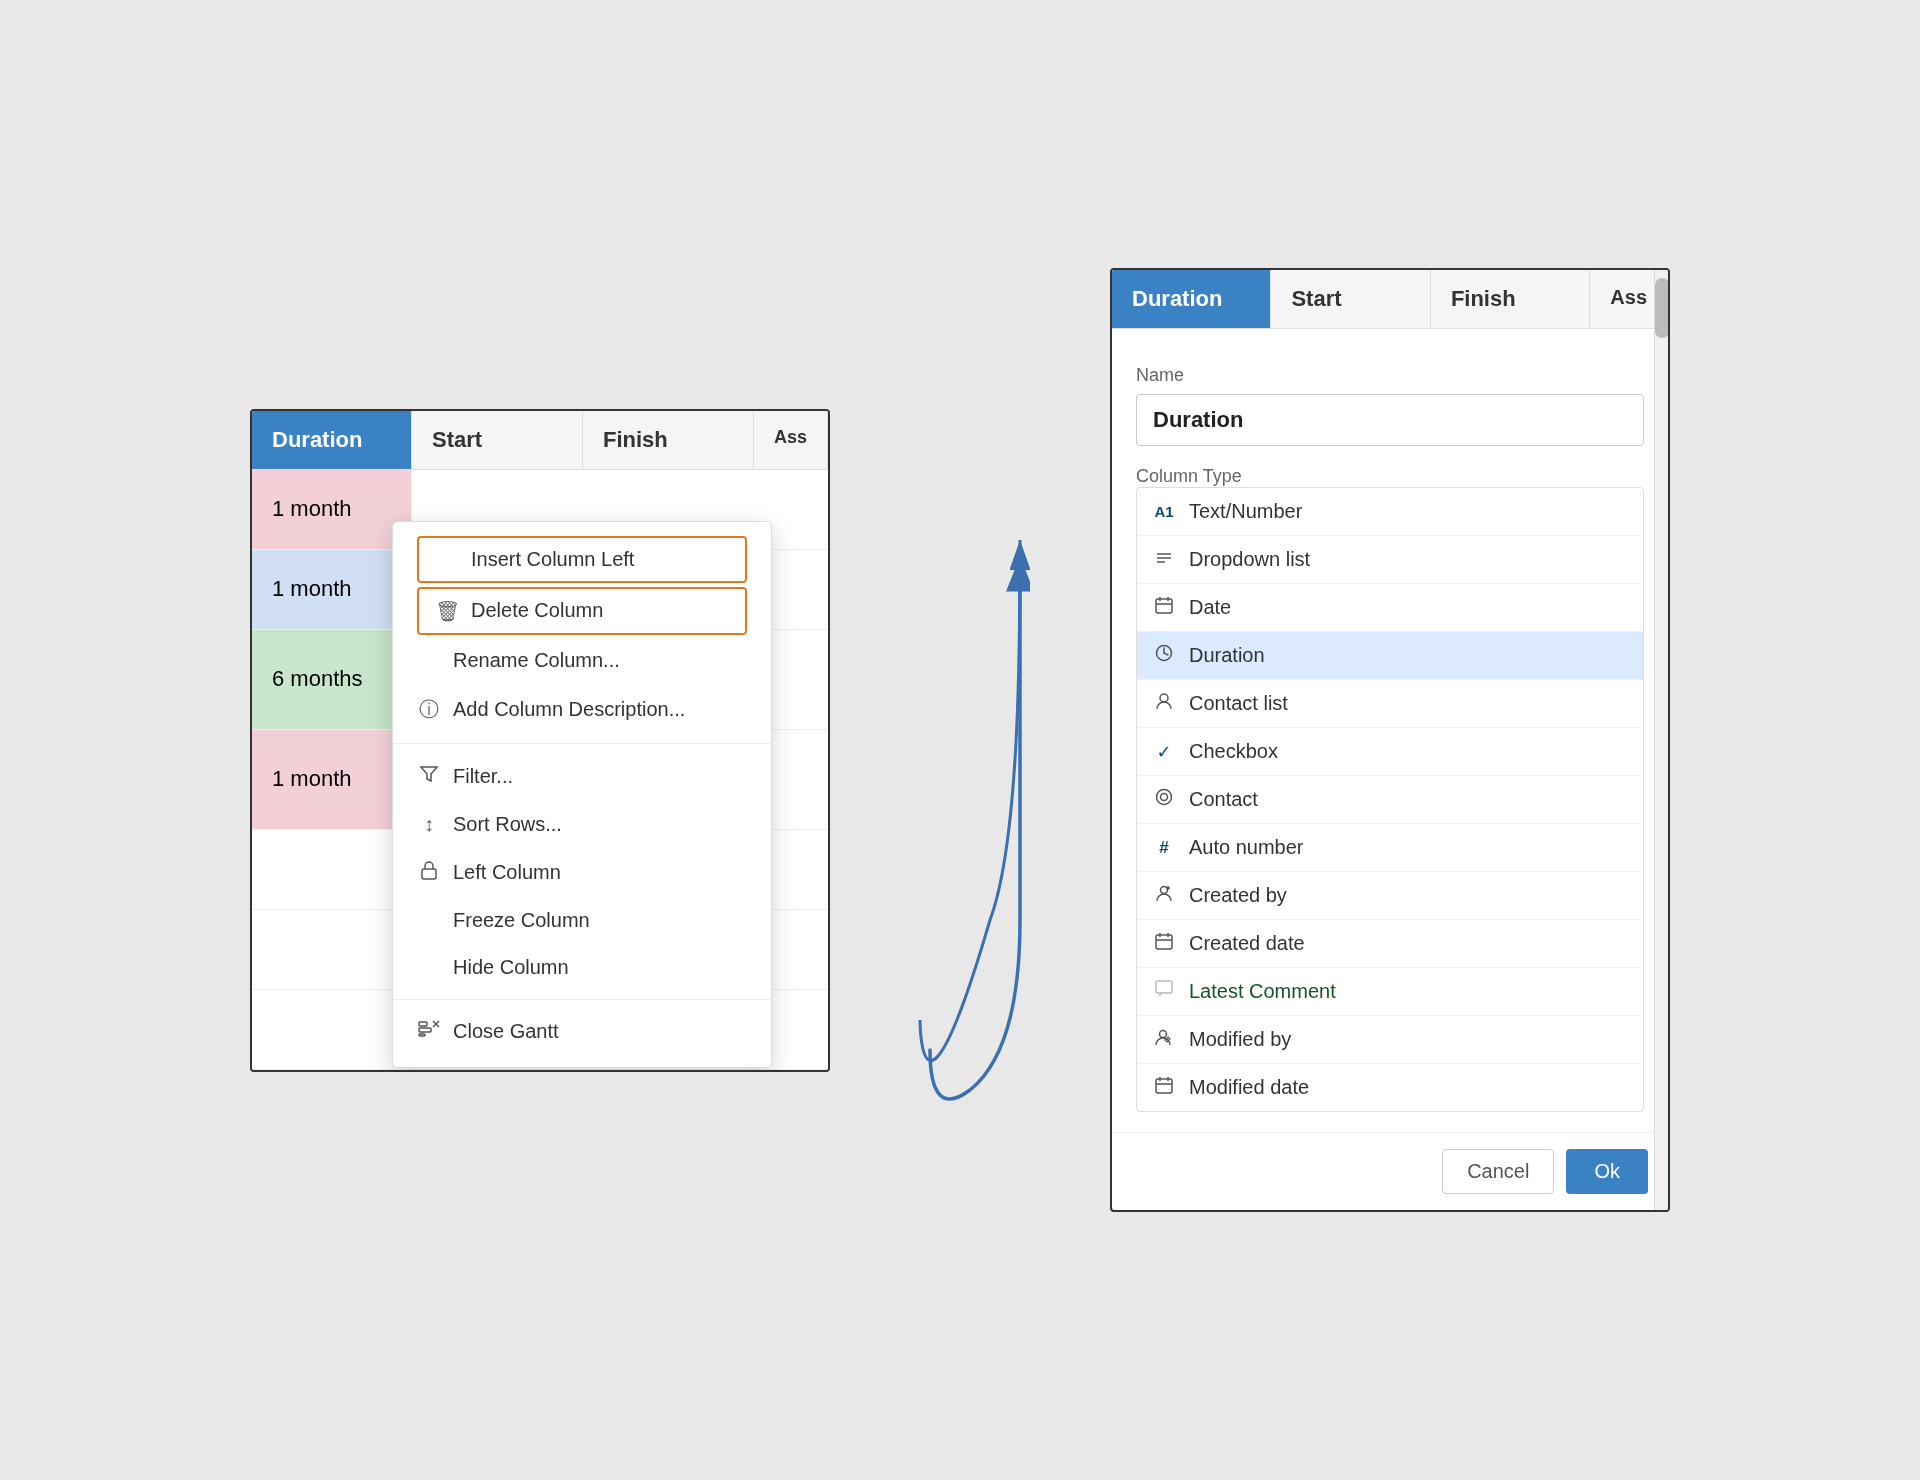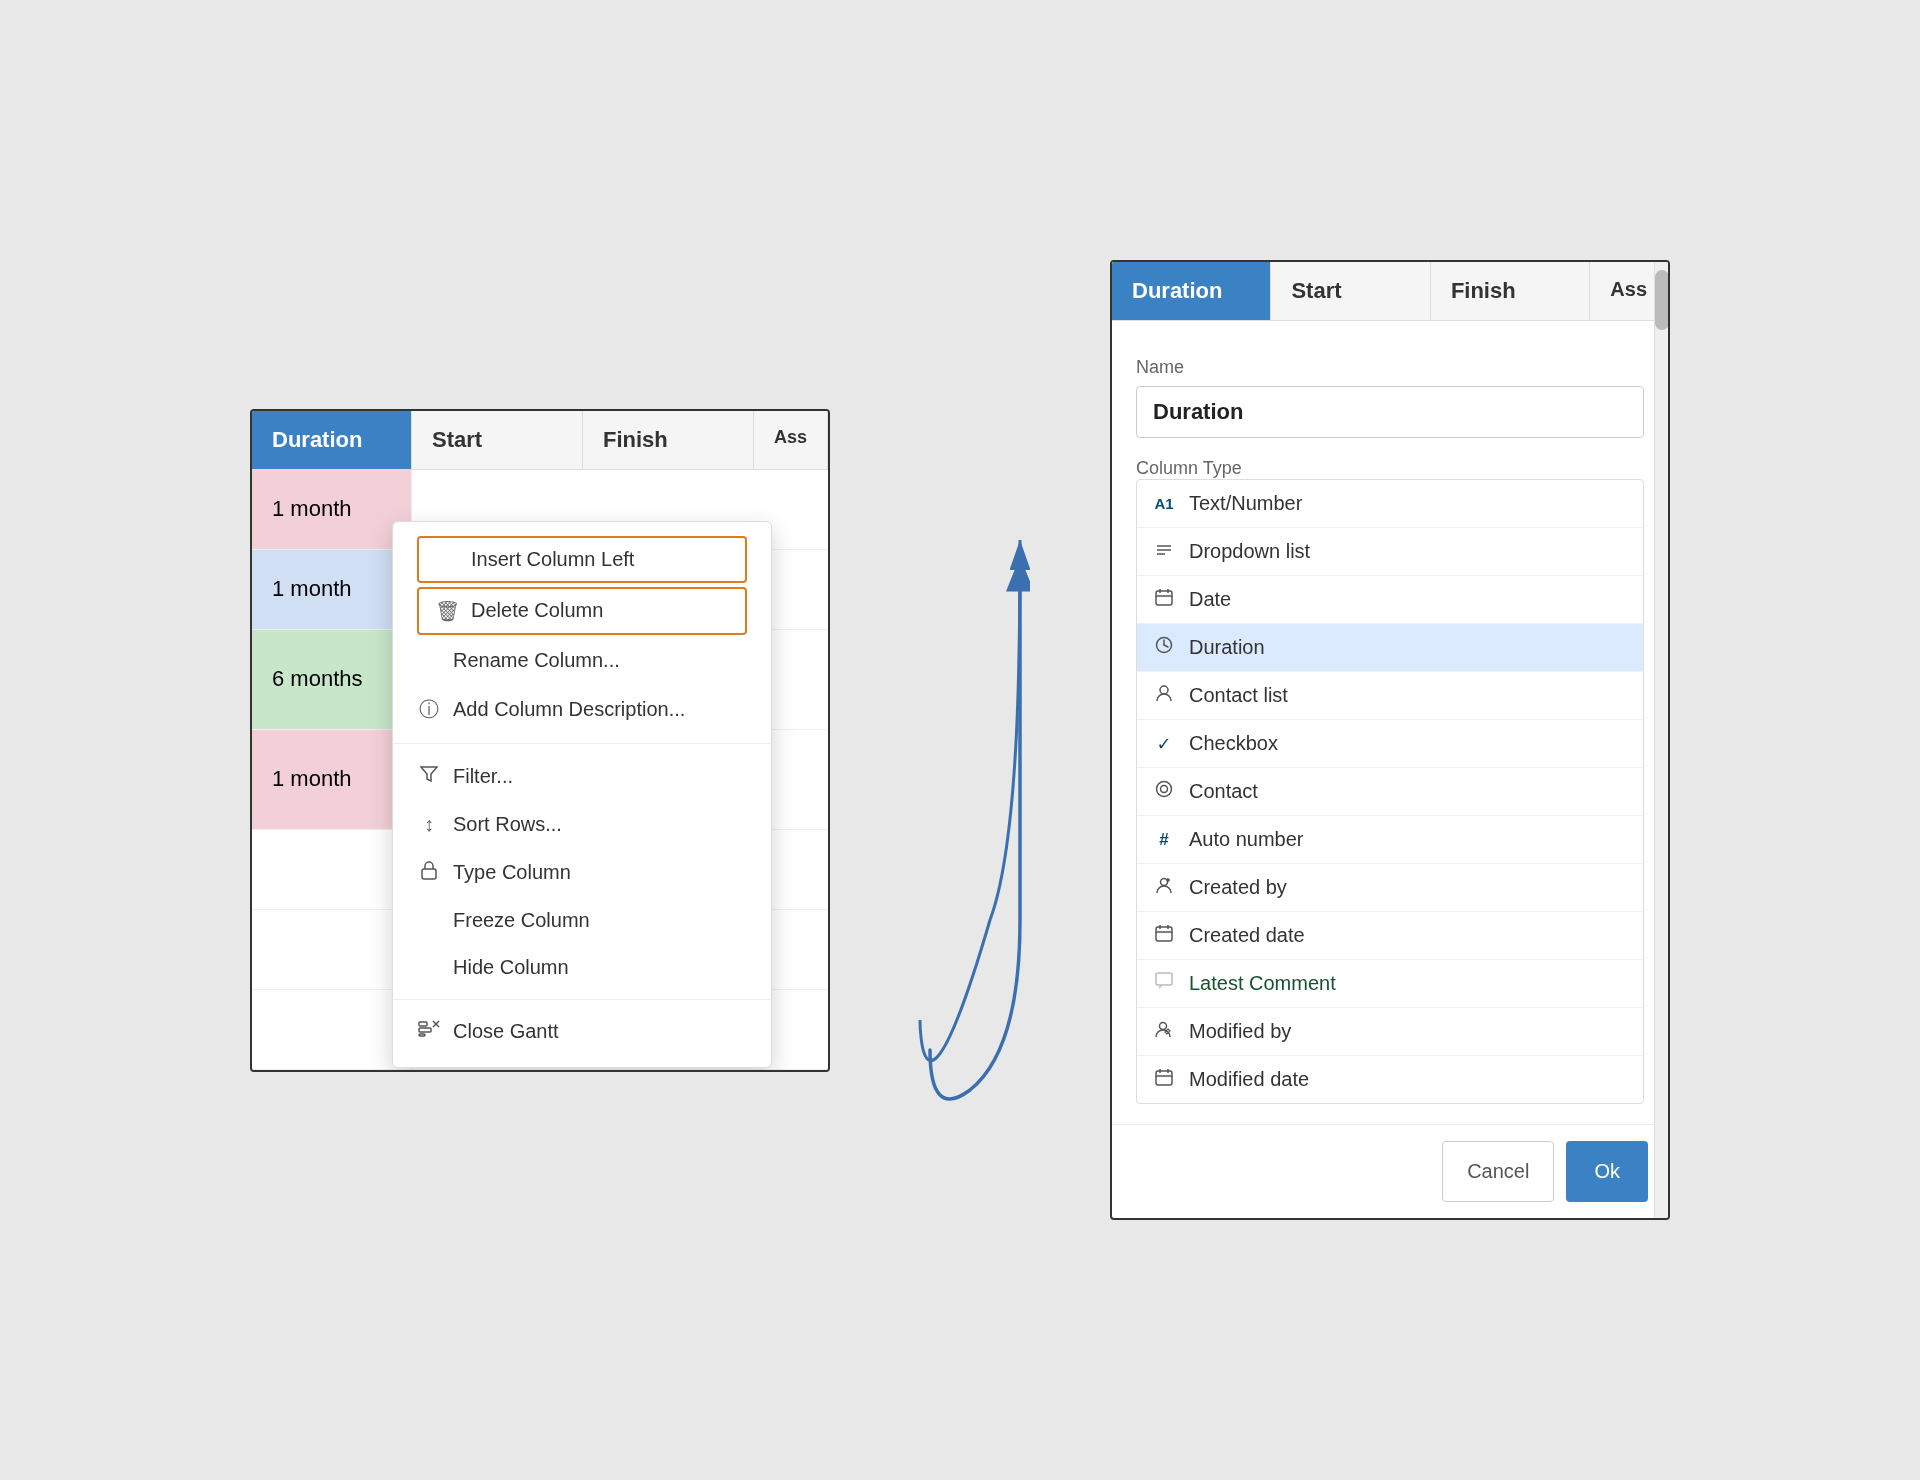--- a/index.html
+++ b/index.html
@@ -215,21 +215,21 @@
     .type-item.disabled .type-icon { color: #bbb; }
 
     .right-footer {
       display: flex;
       justify-content: flex-end;
       gap: 12px;
       padding: 16px 20px;
       border-top: 1px solid #eee;
     }
     .btn-cancel {
-      padding: 18px 24px;
+      padding: 10px 24px;
       border: 1px solid #ccc;
       border-radius: 4px;
       background: #fff;
       font-size: 20px;
       color: #555;
       cursor: pointer;
     }
     .btn-ok {
       padding: 10px 28px;
       border: none;
@@ -348,21 +348,21 @@
       <span class="menu-icon">↕</span>
       <span>Sort Rows...</span>
     </div>
     <div class="menu-item">
       <span class="menu-icon">
         <svg width="18" height="20" viewBox="0 0 18 20" fill="none">
           <rect x="2" y="9" width="14" height="10" rx="2" stroke="#555" stroke-width="1.5"></rect>
           <path d="M5 9V6a4 4 0 0 1 8 0v3" stroke="#555" stroke-width="1.5"></path>
         </svg>
       </span>
-      <span>Type Column</span>
+      <span>Left Column</span>
     </div>
     <div class="menu-item">
       <span class="menu-icon"></span>
       <span>Freeze Column</span>
     </div>
     <div class="menu-item">
       <span class="menu-icon"></span>
       <span>Hide Column</span>
     </div>
 

